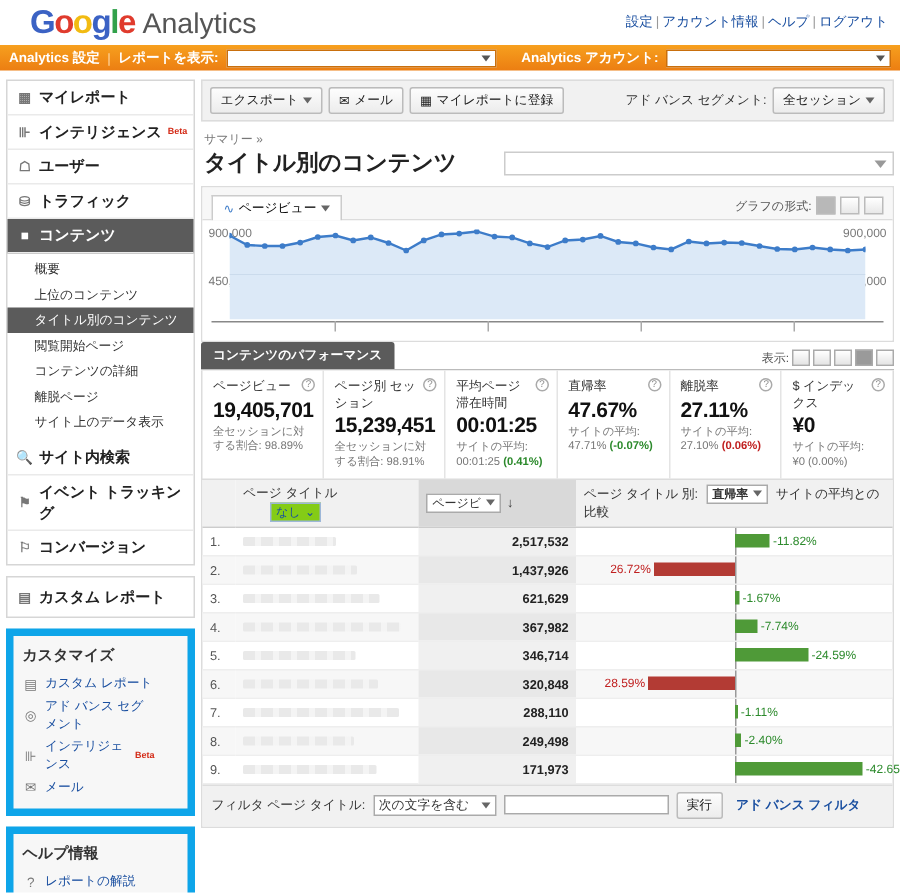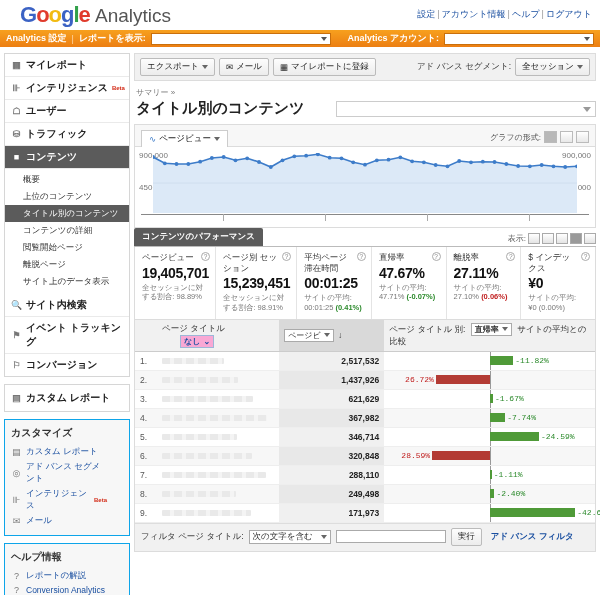--- a/index.html
+++ b/index.html
@@ -58,21 +58,21 @@
   .nav-item:last-child { border-bottom:none; }
   .nav-item.sel { background:#5b5b5b; color:#fff; }
   .nav-item .beta { color:#d32a16; font-size:6px; font-weight:bold; vertical-align:super; }
   .sub { padding:2px 0 4px 0; }
   .sub-item {
     font-size:8.5px; padding:2.5px 4px 2.5px 18px; color:#333; cursor:pointer;
   }
   .sub-item.sel { background:#5b5b5b; color:#fff; }
   .panel.custom-rep { }
   .custom-rep .nav-item { font-size:10px; padding:6px 6px; }
-  .gpanel { border:1px solid #0ea5e9; background:#f7f7f7; padding:6px 22px 7px 6px; margin-bottom:7px; }
+  .gpanel { border:5px solid #0ea5e9; background:#f7f7f7; padding:6px 22px 7px 6px; margin-bottom:7px; }
   .gtitle { font-size:10px; font-weight:bold; color:#333; margin-bottom:4px; }
   .glink { display:flex; align-items:center; gap:4px; font-size:8.5px; color:#1a4fa0; padding:1.5px 0; cursor:pointer; }
   .glink .beta { color:#d32a16; font-size:6px; font-weight:bold; vertical-align:super; }
   .ico { display:inline-block; width:11px; text-align:center; color:#777; font-size:9px; flex:0 0 11px; }
 
   
   .ctoolbar {
     background:#f1f1f1; border:1px solid #dcdcdc;
     display:flex; align-items:center; padding:4px 5px;
     justify-content:space-between;
@@ -135,31 +135,31 @@
   
   .tblbox { border:1px solid #dcdcdc; border-top:none; background:#fff; }
   table.rt { width:100%; border-collapse:collapse; font-size:8.5px; }
   table.rt th { background:#f1f1f1; border-bottom:1px solid #ccc; padding:3px 5px; font-weight:normal; color:#333; text-align:left; }
   table.rt td { border-bottom:1px solid #eee; padding:3px 5px; }
   .numcell { text-align:right; background:#f0f0f0; font-weight:bold; color:#222; width:105px; }
   tr.alt .numcell { background:#e8e8e8; }
   tr.alt td { background:#f7f7f7; }
   .idx { width:22px; color:#555; text-align:left; }
   .redact { height:6px; background:repeating-linear-gradient(90deg,#e9e9e9 0 8px,#f4f4f4 8px 12px); border-radius:1px; }
-  .cmpcell { position:relative; height:12px;font-family:Liberation Mono, monospace; }
+  .cmpcell { position:relative; height:12px; }
   .cmpmid { position:absolute; left:50%; top:-3px; bottom:-3px; width:1px; background:#999; }
   .bar { position:absolute; top:1px; height:9px; }
   .bar.g { background:#4f9a38; }
   .bar.r { background:#b33b34; }
   .cmptxt { position:absolute; top:1px; font-size:8px; line-height:9px; }
   .cmptxt.g { color:#2c8a2c; }
   .cmptxt.r { color:#c02020; }
   .selhdr { background:#d9d9d9 !important; }
   .minibox { border:1px solid #aaa; background:#fff; display:inline-flex; align-items:center; gap:3px; padding:0 3px; font-size:8px; }
-  .bluebox { background:#f9a8d4; border:1px solid #9db7d8; color:#1a4fa0; padding:0 3px; display:inline-flex; gap:3px; align-items:center; font-size:8px;font-weight:bold; }
+  .bluebox { background:#84cc16; border:1px solid #9db7d8; color:#1a4fa0; padding:0 3px; display:inline-flex; gap:3px; align-items:center; font-size:8px; }
 
   
   .tfoot { background:#f1f1f1; border-top:1px solid #ddd; padding:4px 6px 5px 6px; font-size:8.5px; color:#333; }
   .frow { display:flex; align-items:center; gap:5px; }
   .finput { border:1px solid #aaa; background:#fff; height:13px; }
   .fselect { border:1px solid #aaa; background:#fff; height:14px; display:inline-flex; align-items:center; padding:0 3px; gap:8px; font-size:8.5px; }
   .lnk { color:#1a4fa0; text-decoration:none; font-weight:bold; cursor:pointer; }
 </style>
 </head>
 <body>
@@ -213,22 +213,22 @@
       </div>
       <div class="nav-item sel">
         <span class="ico" style="color:#fff">■</span>
         <span>コンテンツ</span>
       </div>
 
       <div class="sub">
         <div class="sub-item">概要</div>
         <div class="sub-item">上位のコンテンツ</div>
         <div class="sub-item sel">タイトル別のコンテンツ</div>
+        <div class="sub-item">閲覧開始ページ</div>
         <div class="sub-item">コンテンツの詳細</div>
-        <div class="sub-item">閲覧開始ページ</div>
         <div class="sub-item">離脱ページ</div>
         <div class="sub-item">サイト上のデータ表示</div>
       </div>
 
       <div class="nav-item">
         <span class="ico">🔍</span>
         <span>サイト内検索</span>
       </div>
       <div class="nav-item">
         <span class="ico">⚑</span>

